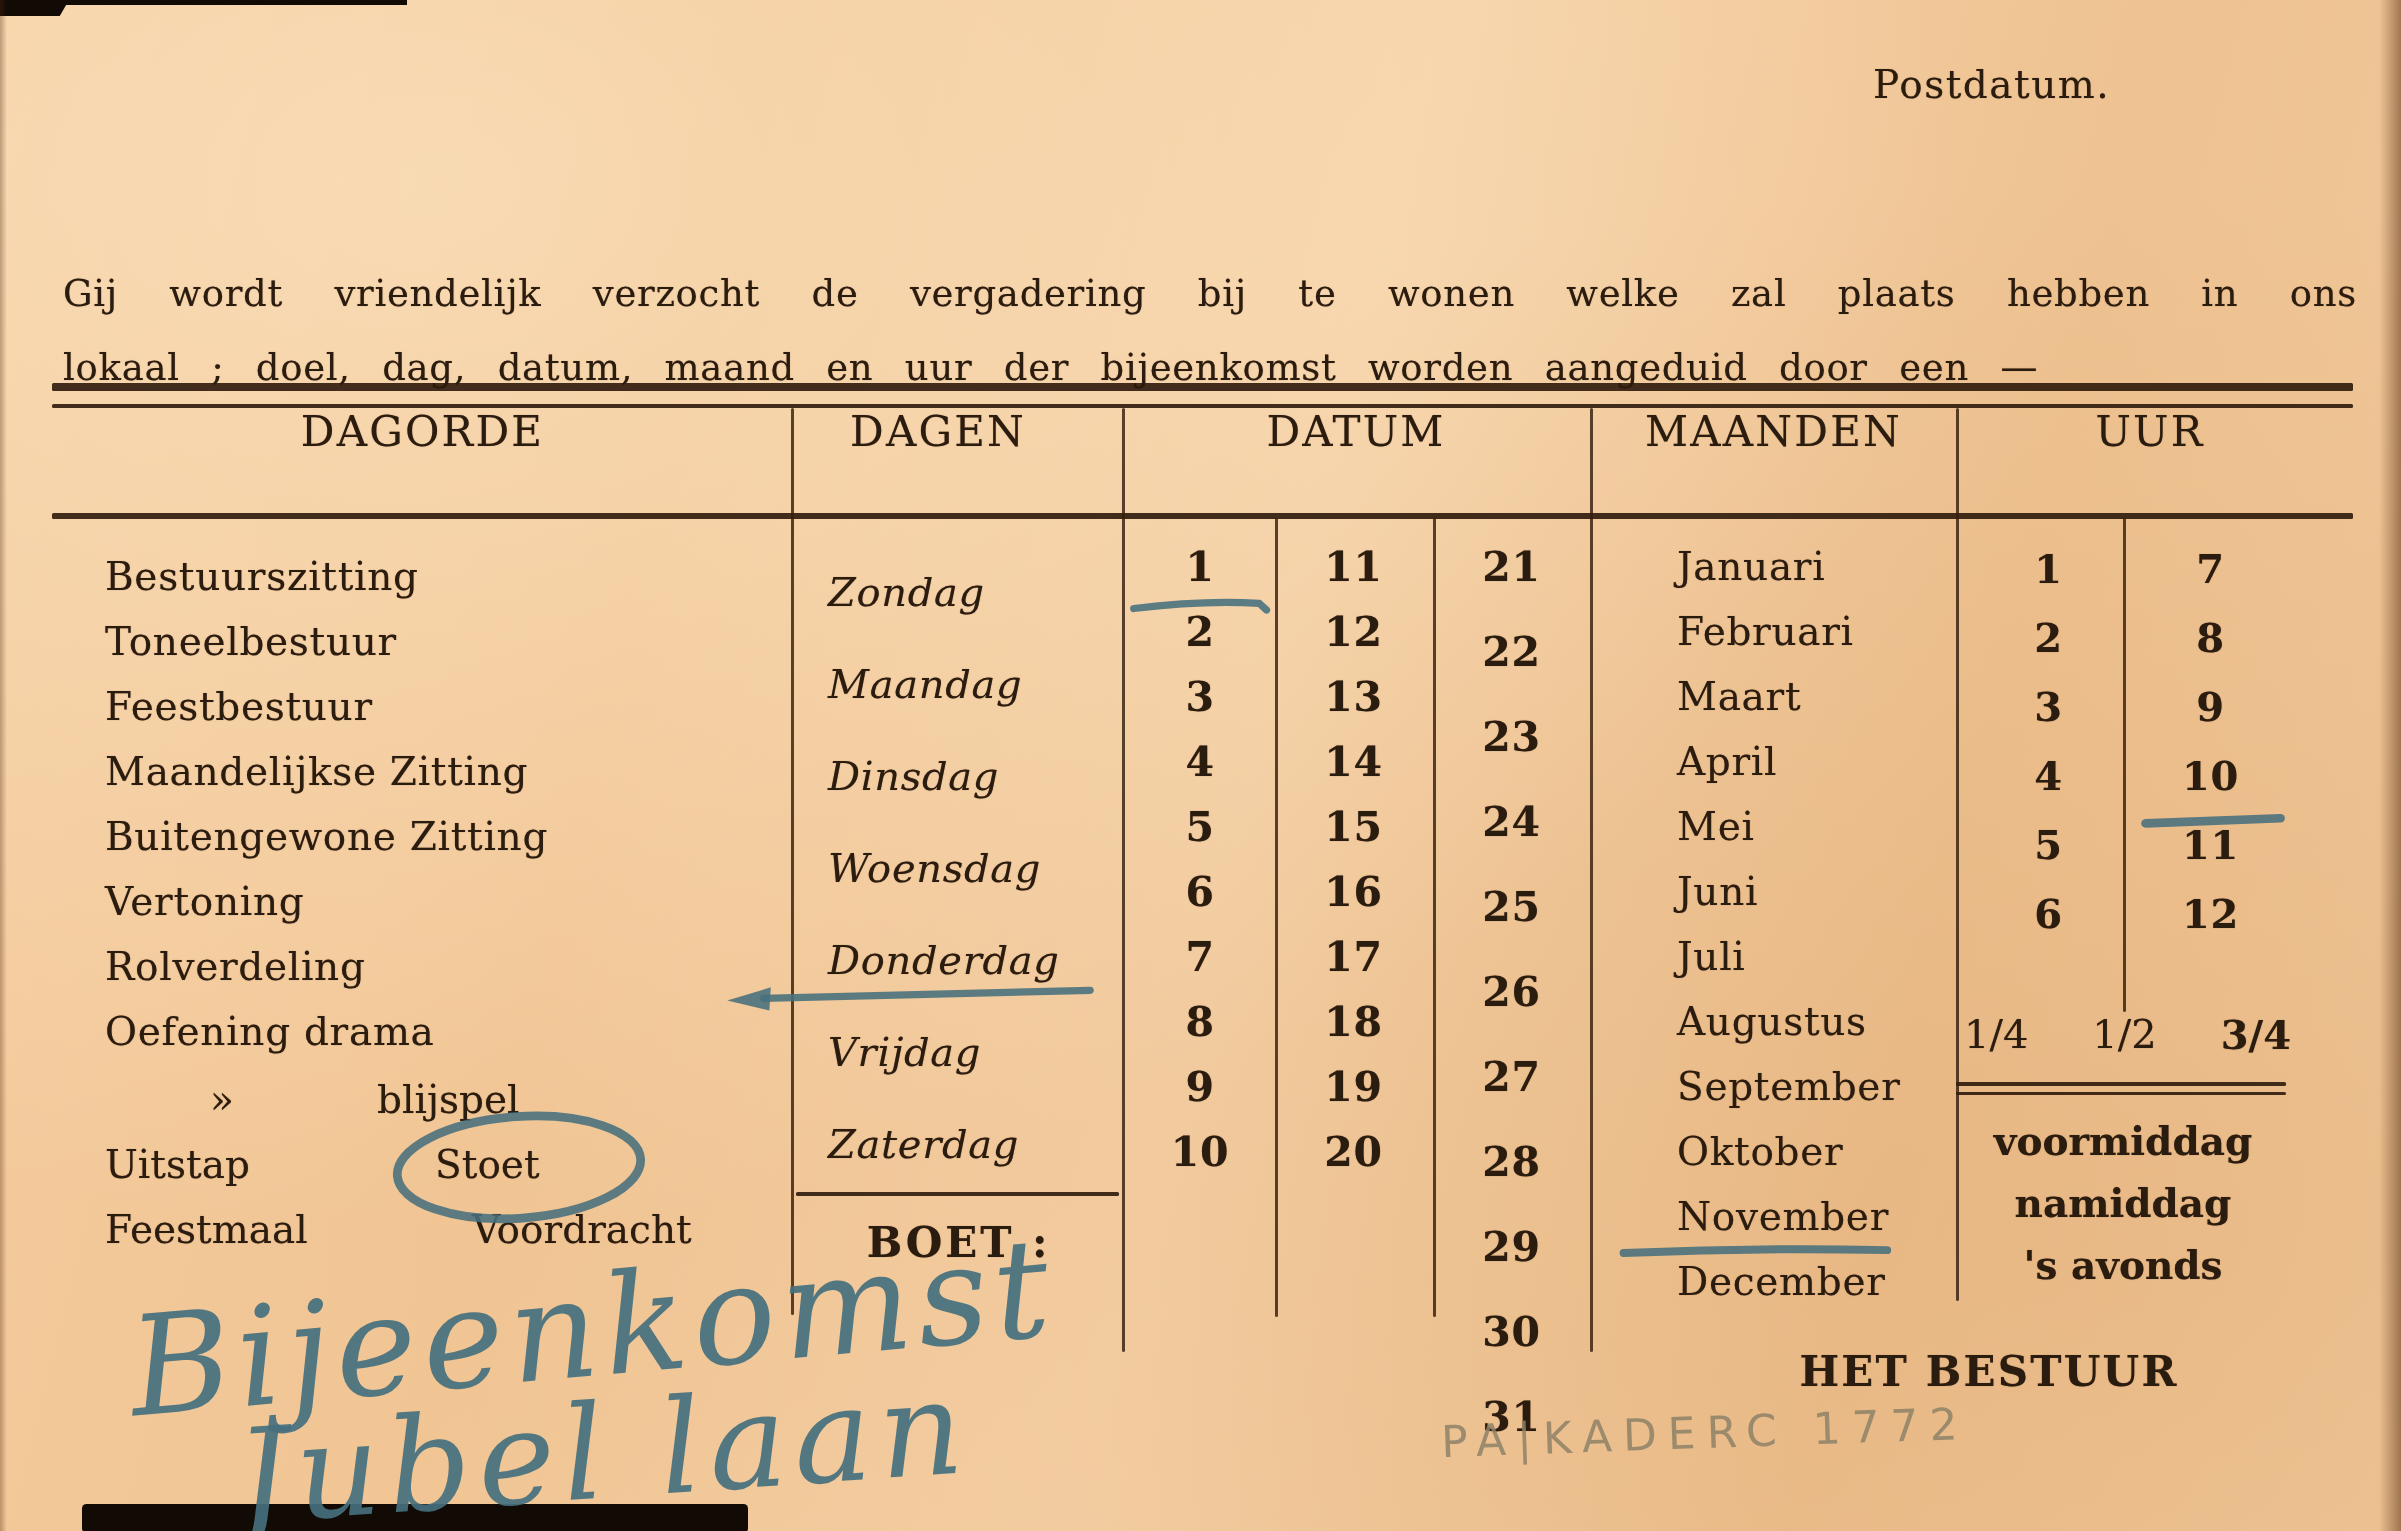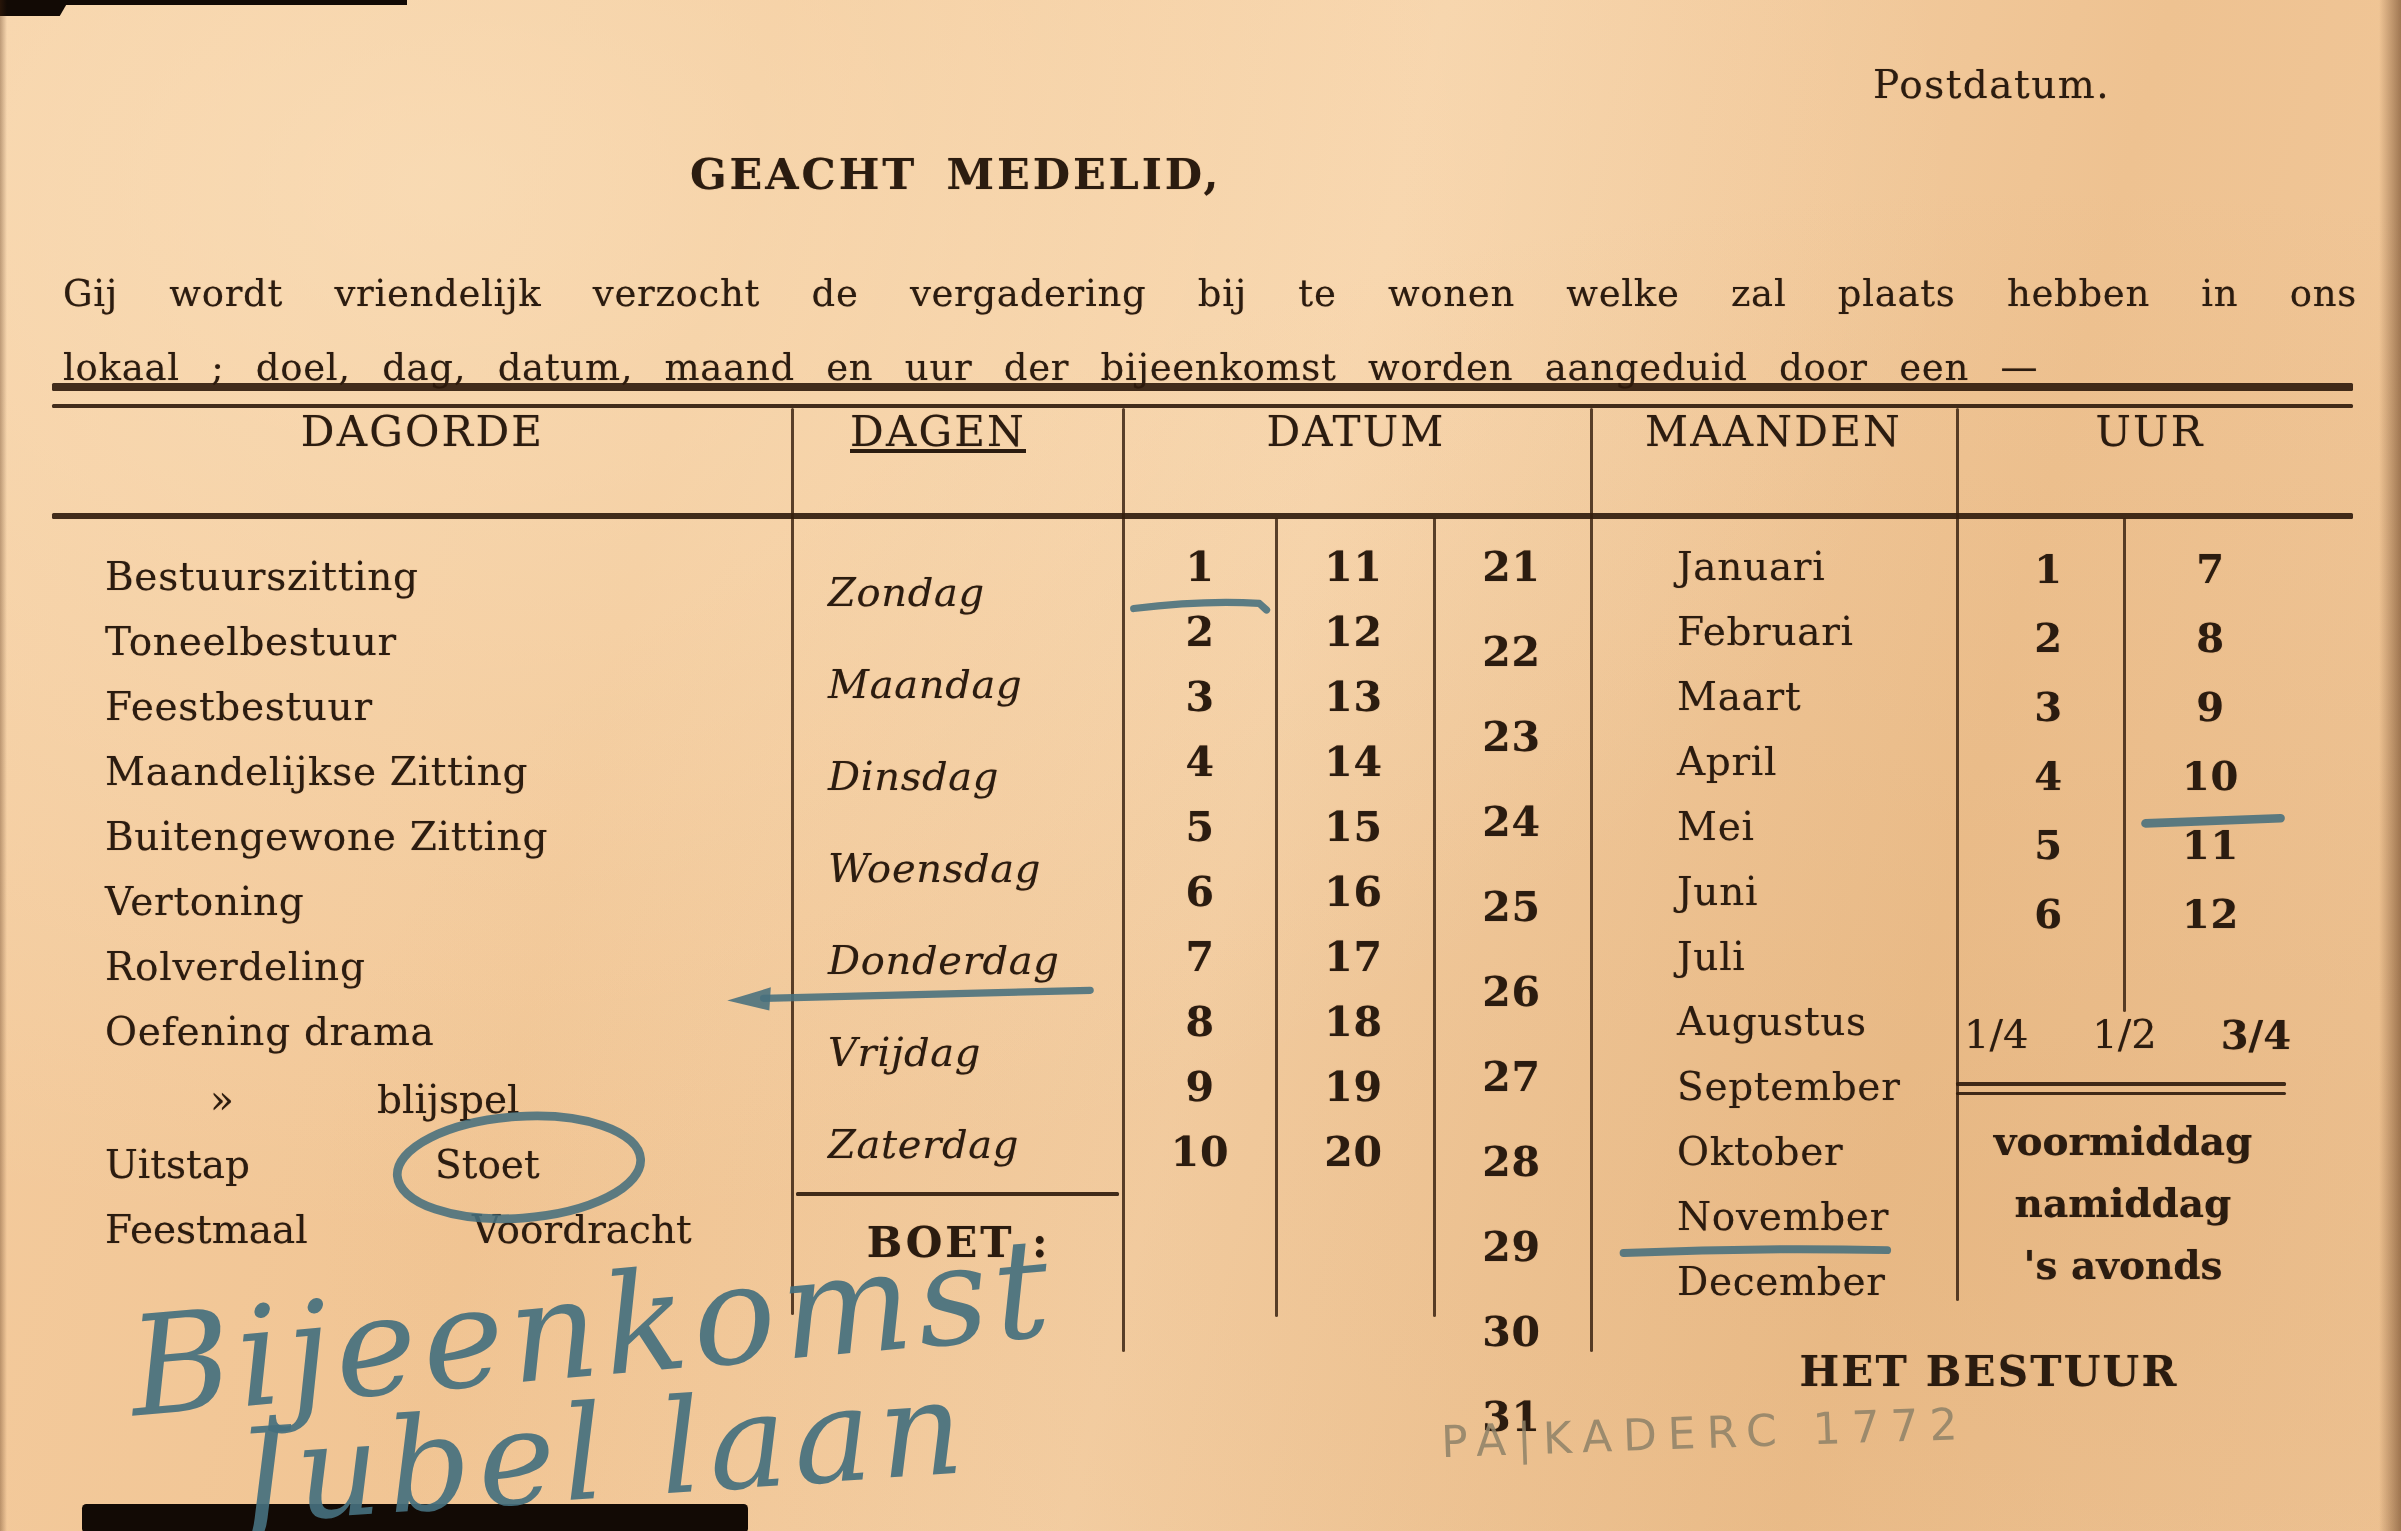--- a/index.html
+++ b/index.html
@@ -36,42 +36,41 @@
 
 <div id="stage">
 
   <div class="artifact" style="left:0;top:0;width:407px;height:5.1px;"></div>
   <div class="artifact" style="left:0;top:0;width:69px;height:16px;transform:skewX(-30deg);transform-origin:top left;"></div>
   <div class="artifact" style="left:82px;top:1504px;width:666px;height:29px;border-radius:4.4px;"></div>
   <div class="abs" style="right:0;top:0;width:22px;height:1532px;background:linear-gradient(to right,rgba(80,42,16,0),rgba(80,42,16,.5));"></div>
   <div class="abs" style="left:0;top:0;width:7.3px;height:1532px;background:linear-gradient(to right,rgba(80,42,16,.35),rgba(80,42,16,0));"></div>
 
   <div class="abs print" style="left:1873px;top:62px;font-size:39px;letter-spacing:1.5px;">Postdatum.</div>
-  <div class="abs print" style="left:690px;top:149px;font-size:43px;font-weight:bold;letter-spacing:2.9px;word-spacing:11.6px;">GEACHT MEDELID,</div>
 
   <div class="intro print just" style="top:256px;">Gij wordt vriendelijk verzocht de vergadering bij te wonen welke zal plaats hebben in ons</div>
   <div class="intro print" style="top:330px;word-spacing:19px;">lokaal ; doel, dag, datum, maand en uur der bijeenkomst worden aangeduid door een —</div>
 
   <div class="hline" style="left:52px;top:383px;width:2301px;height:8px;"></div>
   <div class="hline" style="left:52px;top:404px;width:2301px;height:3.6px;"></div>
   <div class="hline" style="left:52px;top:513px;width:2301px;height:5.8px;"></div>
   <div class="hline" style="left:796px;top:1192px;width:323px;height:3.6px;"></div>
   <div class="hline" style="left:1956px;top:1082px;width:330px;height:3.6px;"></div>
   <div class="hline" style="left:1956px;top:1092px;width:330px;height:2.9px;"></div>
 
   <div class="vline" style="left:791px;top:408px;height:907px;"></div>
   <div class="vline" style="left:1122px;top:408px;height:944px;"></div>
   <div class="vline" style="left:1275px;top:518px;height:799px;"></div>
   <div class="vline" style="left:1433px;top:518px;height:799px;"></div>
   <div class="vline" style="left:1590px;top:408px;height:944px;"></div>
   <div class="vline" style="left:1956px;top:408px;height:893px;"></div>
   <div class="vline" style="left:2123px;top:518px;height:494px;"></div>
 
   <div class="hdr print" style="left:54px;width:737px;">DAGORDE</div>
-  <div class="hdr print" style="left:791px;width:294px;text-decoration:underline;">DAGEN</div>
+  <div class="hdr print" style="left:791px;width:294px;">DAGEN</div>
   <div class="hdr print" style="left:1122px;width:468px;">DATUM</div>
   <div class="hdr print" style="left:1590px;width:367px;">MAANDEN</div>
   <div class="hdr print" style="left:1956px;width:388px;">UUR</div>
 
   <div class="col print" style="left:105px;top:544px;width:682px;">
       <div class="item">Bestuurszitting</div>
       <div class="item">Toneelbestuur</div>
       <div class="item">Feestbestuur</div>
       <div class="item">Maandelijkse Zitting</div>
       <div class="item">Buitengewone Zitting</div>

